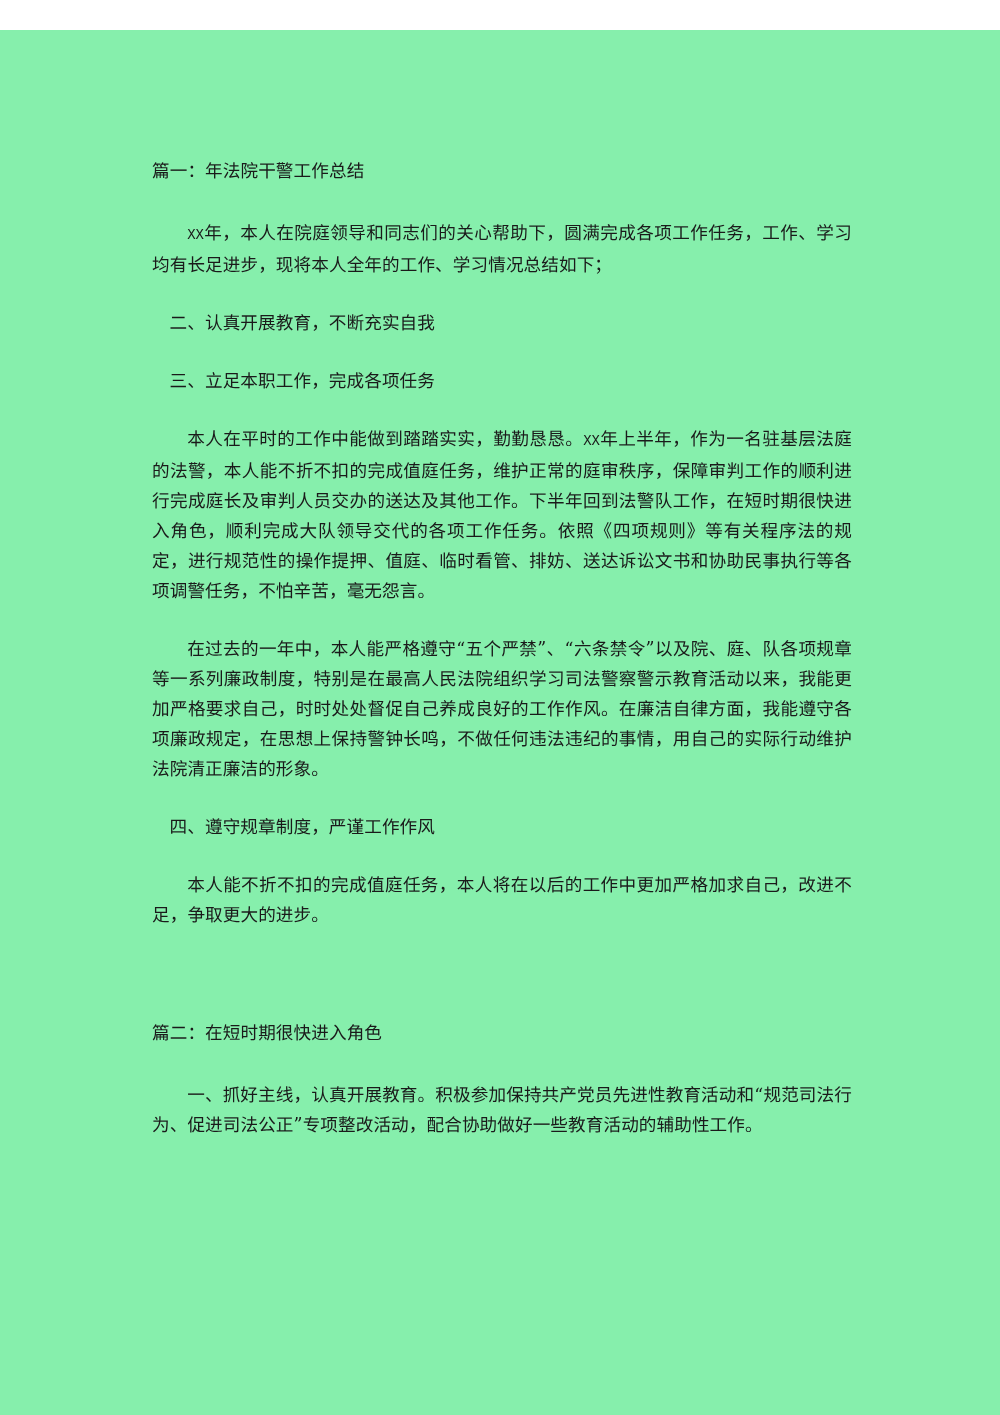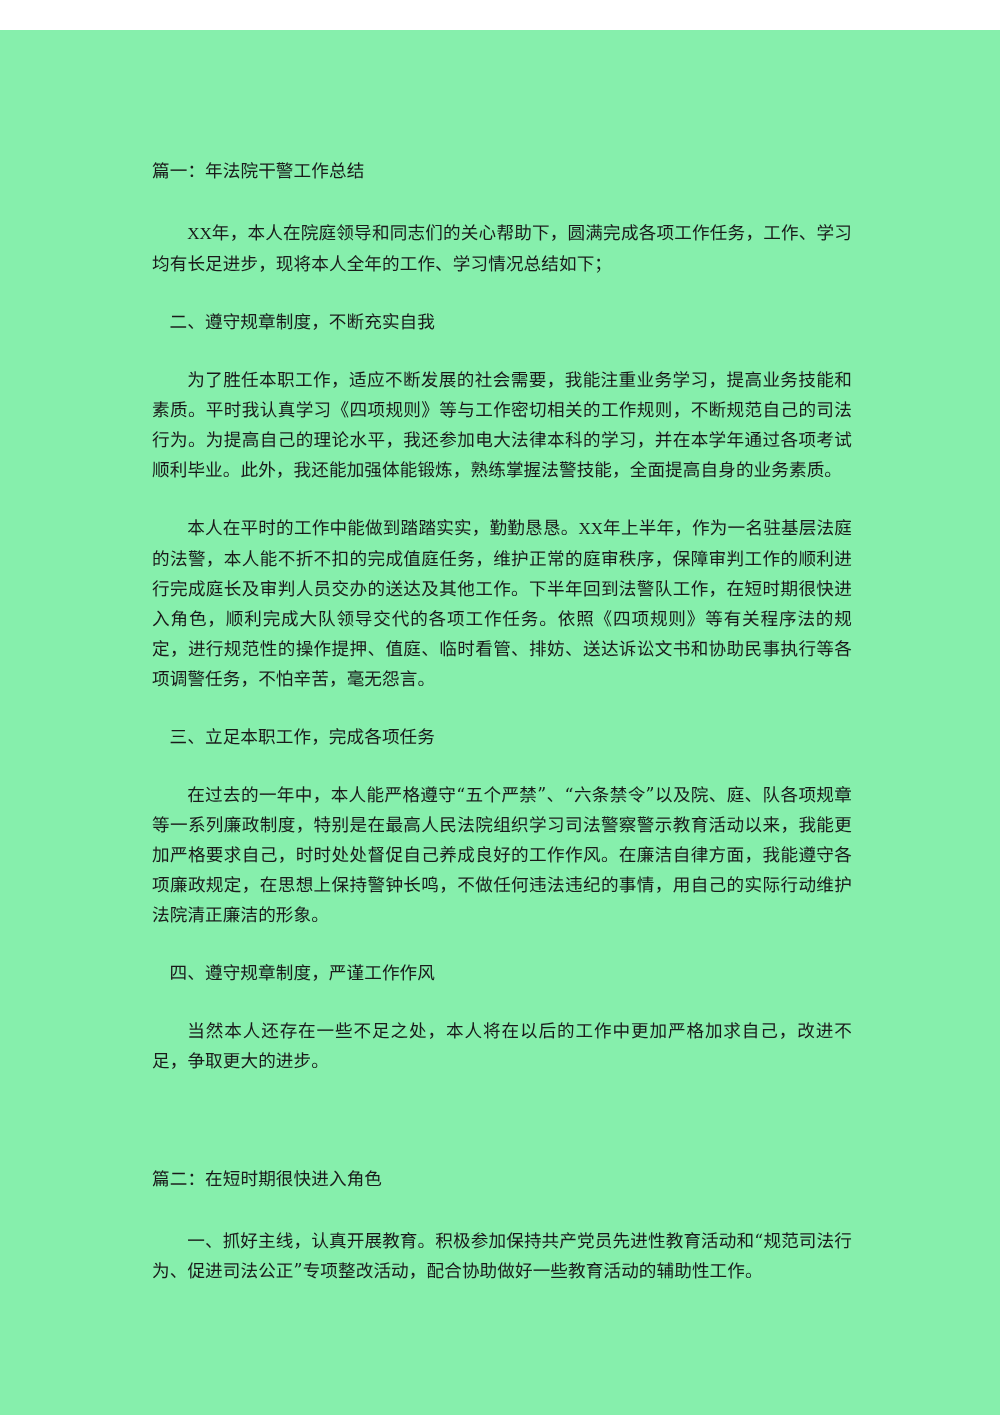--- a/index.html
+++ b/index.html
@@ -63,50 +63,49 @@
     margin-bottom: 0;
   }
 
   
   .part-gap {
     height: 60px;
   }
 
   
   .latin {
-    font-family: Liberation Serif, serif;
-    font-size: 17px;
+    font-family: Liberation Mono, monospace;
+    font-size: 14px;
     letter-spacing: 0;
   }
 </style>
 </head>
 <body>
 
 <div class="page">
   <div class="doc-body">
 
     <p class="block section-title">篇一：年法院干警工作总结</p>
 
     <p class="block para"><span class="latin">XX</span>年，本人在院庭领导和同志们的关心帮助下，圆满完成各项工作任务，工作、学习均有长足进步，现将本人全年的工作、学习情况总结如下；</p>
 
 
 
-    <p class="block subhead">二、遵守规章制度，不断充实自我</p>
+    <p class="block subhead">二、认真开展教育，不断充实自我</p>
 
-    <p class="block para">为了胜任本职工作，适应不断发展的社会需要，我能注重业务学习，提高业务技能和素质。平时我认真学习《四项规则》等与工作密切相关的工作规则，不断规范自己的司法行为。为提高自己的理论水平，我还参加电大法律本科的学习，并在本学年通过各项考试顺利毕业。此外，我还能加强体能锻炼，熟练掌握法警技能，全面提高自身的业务素质。</p>
+
+    <p class="block subhead">三、立足本职工作，完成各项任务</p>
 
     <p class="block para">本人在平时的工作中能做到踏踏实实，勤勤恳恳。<span class="latin">XX</span>年上半年，作为一名驻基层法庭的法警，本人能不折不扣的完成值庭任务，维护正常的庭审秩序，保障审判工作的顺利进行完成庭长及审判人员交办的送达及其他工作。下半年回到法警队工作，在短时期很快进入角色，顺利完成大队领导交代的各项工作任务。依照《四项规则》等有关程序法的规定，进行规范性的操作提押、值庭、临时看管、排妨、送达诉讼文书和协助民事执行等各项调警任务，不怕辛苦，毫无怨言。</p>
-
-    <p class="block subhead">三、立足本职工作，完成各项任务</p>
 
     <p class="block para">在过去的一年中，本人能严格遵守“五个严禁”、“六条禁令”以及院、庭、队各项规章等一系列廉政制度，特别是在最高人民法院组织学习司法警察警示教育活动以来，我能更加严格要求自己，时时处处督促自己养成良好的工作作风。在廉洁自律方面，我能遵守各项廉政规定，在思想上保持警钟长鸣，不做任何违法违纪的事情，用自己的实际行动维护法院清正廉洁的形象。</p>
 
     <p class="block subhead">四、遵守规章制度，严谨工作作风</p>
 
-    <p class="block para">当然本人还存在一些不足之处，本人将在以后的工作中更加严格加求自己，改进不足，争取更大的进步。</p>
+    <p class="block para">本人能不折不扣的完成值庭任务，本人将在以后的工作中更加严格加求自己，改进不足，争取更大的进步。</p>
 
     <div class="part-gap"></div>
 
     <p class="block section-title">篇二：在短时期很快进入角色</p>
 
     <p class="block para">一、抓好主线，认真开展教育。积极参加保持共产党员先进性教育活动和“规范司法行为、促进司法公正”专项整改活动，配合协助做好一些教育活动的辅助性工作。</p>
 
   </div>
 </div>
 

